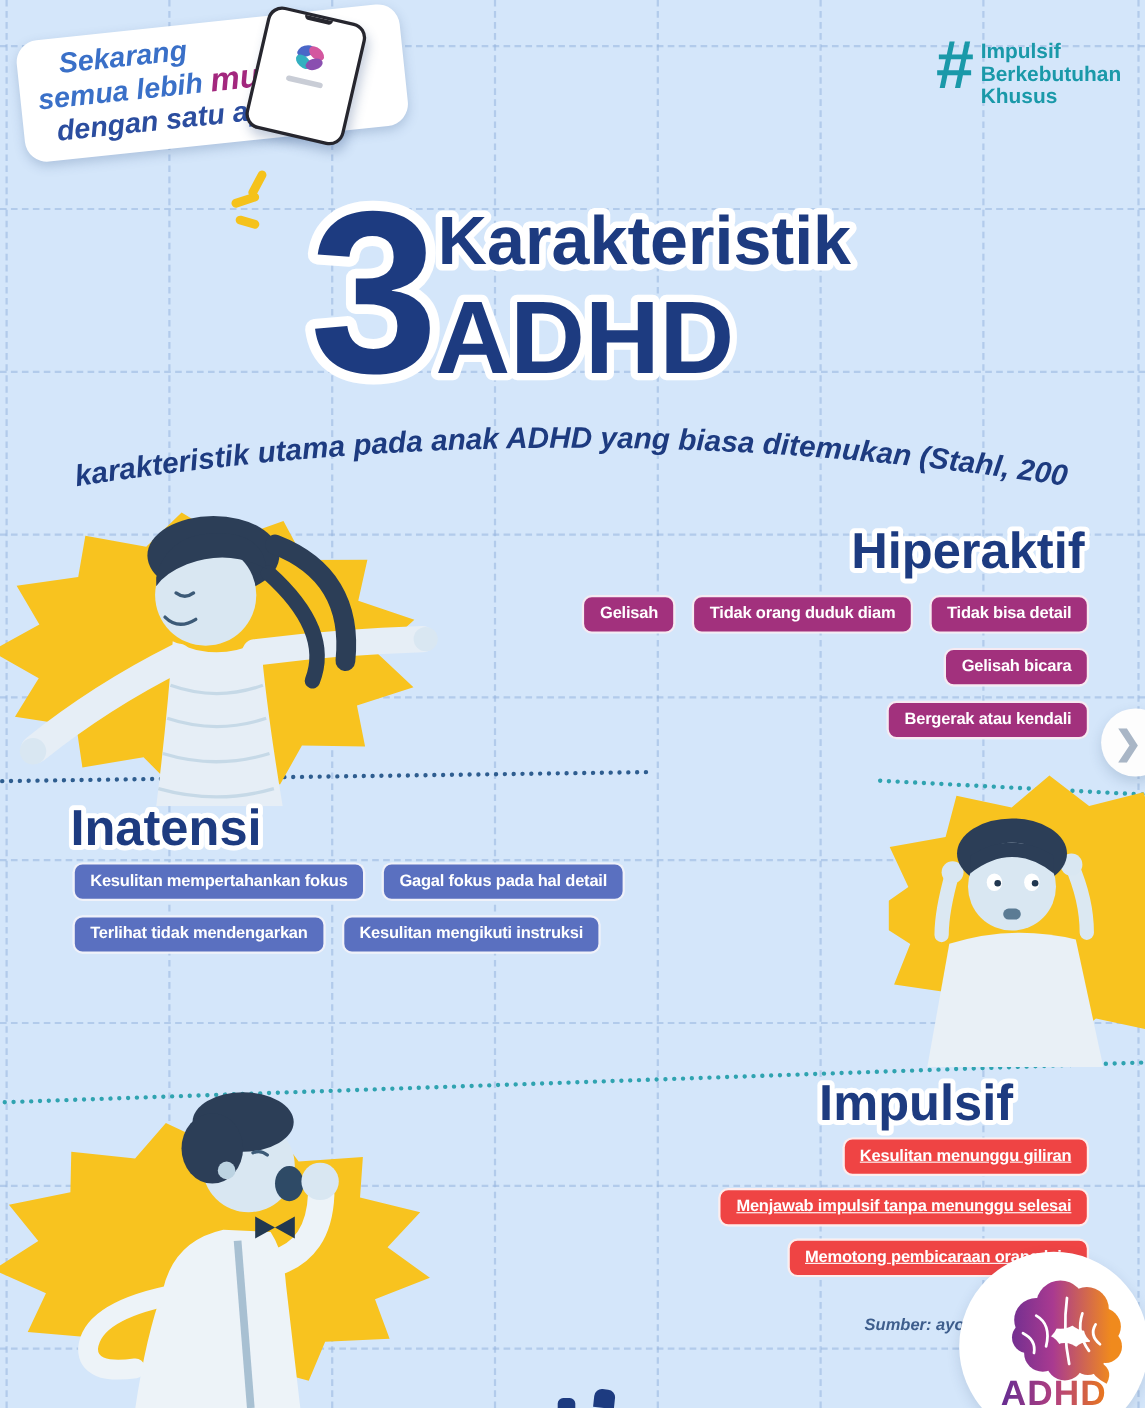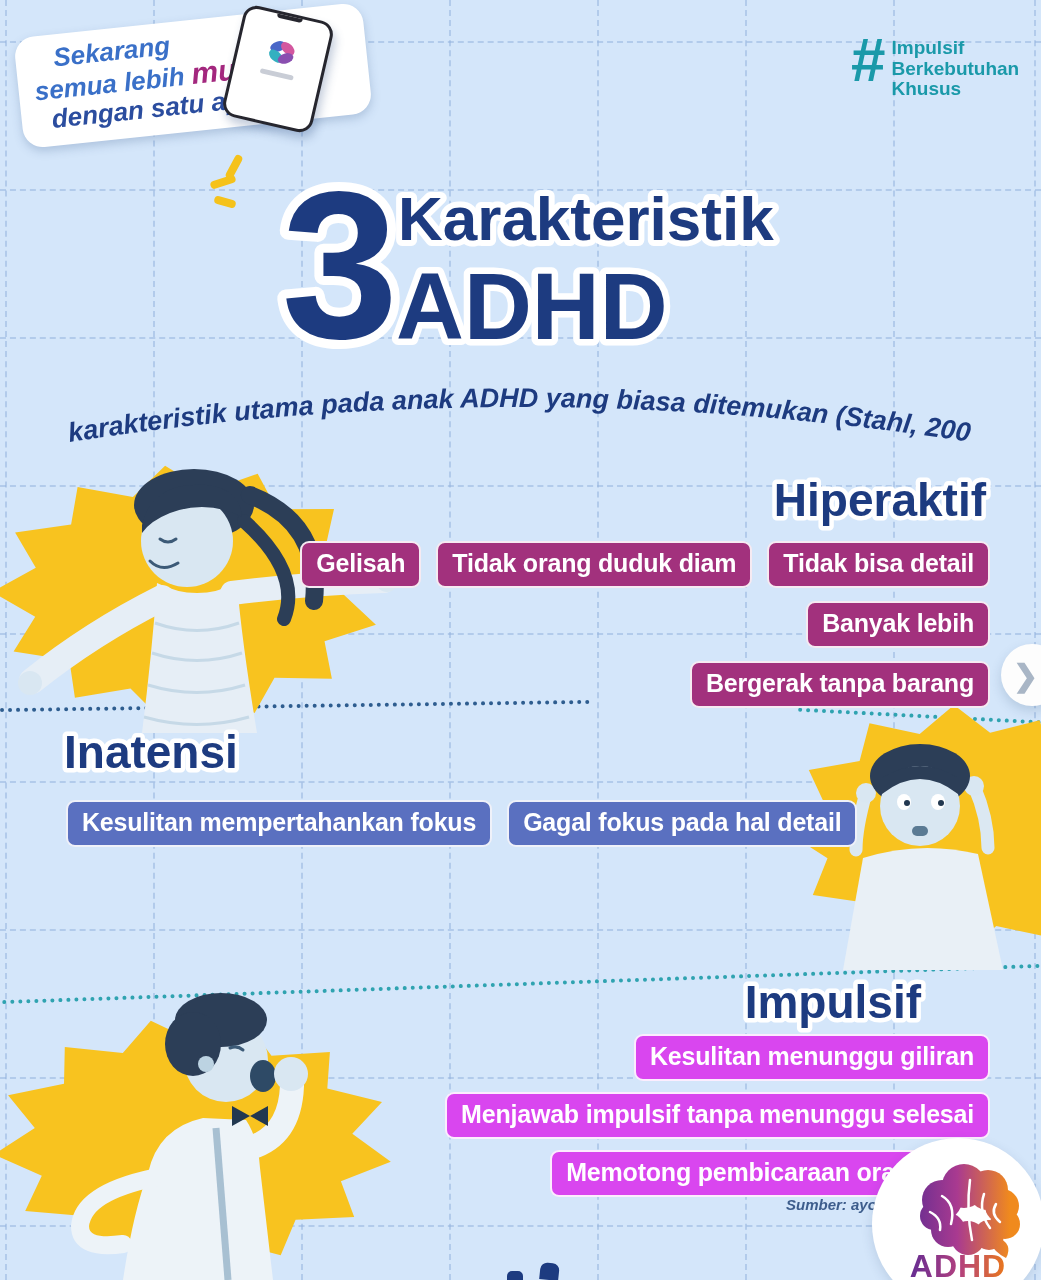--- a/index.html
+++ b/index.html
@@ -43,25 +43,25 @@
     stroke:#ffffff;paint-order:stroke;stroke-linejoin:round;}
 
   #sparkles{position:absolute;left:210px;top:152px;z-index:4;}
   .spark{position:absolute;background:#f5c21b;border-radius:4px;}
 
   #subtitleSvg{position:absolute;left:55px;top:356px;z-index:4;overflow:visible;}
   #subtitleSvg text{font-family:"Liberation Sans",sans-serif;font-weight:bold;font-style:italic;
     font-size:27px;fill:#1d3b80;}
 
   
-  .pill{color:#fff;font-weight:bold;font-size:25px;padding:6px 14px 8px;border-radius:9px;
+  .pill{color:#fff;font-weight:bold;font-size:15px;padding:6px 14px 8px;border-radius:9px;
     border:2px solid rgba(255,255,255,.9);white-space:nowrap;letter-spacing:-.2px;}
   .pill.m{background:#a2317d;}
   .pill.i{background:#5a70c0;}
-  .pill.t{background:#d946ef;}
+  .pill.t{background:#ef4444;text-decoration:underline;}
   .pillcol{position:absolute;z-index:5;display:flex;flex-direction:column;gap:13px;}
   .pillcol.right{align-items:flex-end;}
   .pillcol.left{align-items:flex-start;}
   .prow{display:flex;gap:15px;}
 
   .headSvg{position:absolute;z-index:5;overflow:visible;}
   .headSvg text{font-family:"Liberation Sans",sans-serif;font-weight:bold;font-size:46px;fill:#1d3b80;
     stroke:#ffffff;stroke-width:9px;paint-order:stroke;stroke-linejoin:round;}
 
   
@@ -212,34 +212,38 @@
   <svg class="headSvg" style="left:690px;top:470px;" width="300" height="62" viewBox="0 0 300 62">
     <text x="296" y="46" text-anchor="end">Hiperaktif</text>
   </svg>
   <div class="pillcol right" style="right:51px;top:541px;">
     <div class="prow">
       <span class="pill m">Gelisah</span>
       <span class="pill m">Tidak orang duduk diam</span>
       <span class="pill m">Tidak bisa detail</span>
     </div>
     <div class="prow">
-      <span class="pill m">Banyak lebih</span>
-    </div>
-    <div class="prow">
-      <span class="pill m">Bergerak tanpa barang</span>
+      <span class="pill m">Gelisah bicara</span>
+    </div>
+    <div class="prow">
+      <span class="pill m">Bergerak atau kendali</span>
     </div>
   </div>
 
   <svg class="headSvg" style="left:60px;top:722px;" width="240" height="62" viewBox="0 0 240 62">
     <text x="4" y="46">Inatensi</text>
   </svg>
-  <div class="pillcol left" style="left:66px;top:800px;">
+  <div class="pillcol left" style="left:66px;top:784px;">
     <div class="prow">
       <span class="pill i">Kesulitan mempertahankan fokus</span>
       <span class="pill i">Gagal fokus pada hal detail</span>
+    </div>
+    <div class="prow">
+      <span class="pill i">Terlihat tidak mendengarkan</span>
+      <span class="pill i">Kesulitan mengikuti instruksi</span>
     </div>
   </div>
 
   <svg class="headSvg" style="left:685px;top:972px;" width="240" height="62" viewBox="0 0 240 62">
     <text x="236" y="46" text-anchor="end">Impulsif</text>
   </svg>
   <div class="pillcol right" style="right:51px;top:1034px;gap:11px;">
     <div class="prow">
       <span class="pill t">Kesulitan menunggu giliran</span>
     </div>

